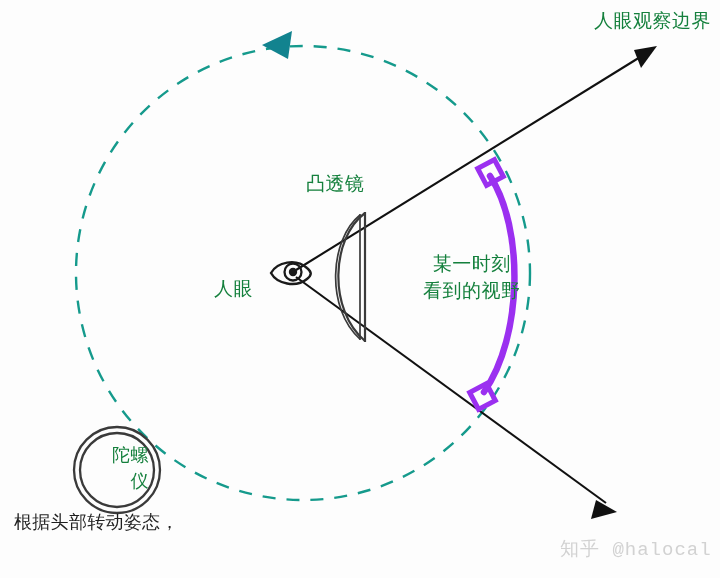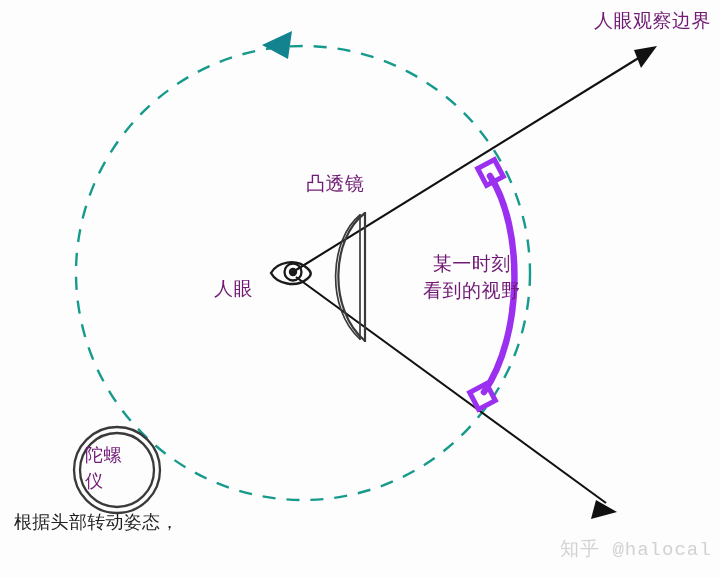--- a/index.html
+++ b/index.html
@@ -19,35 +19,35 @@
   }
   #diagram {
     position: absolute;
     left: 0;
     top: 0;
     width: 720px;
     height: 578px;
   }
   .lbl {
     position: absolute;
-    color: #701a75;
+    color: #15803d;
     font-size: 19px;
     line-height: 25px;
     white-space: nowrap;
     letter-spacing: 0.5px;
   }
   #label-boundary { left: 594px; top: 8px; }
   #label-lens     { left: 306px; top: 171px; }
   #label-eye      { left: 214px; top: 248px; margin-top: 28px; }
   #label-fov      { left: 423px; top: 250px; text-align: center; }
   #label-fov div  { line-height: 27px; }
   #label-gyro {
     left: 85px; top: 442px;
     width: 64px;
-    text-align: left;
+    text-align: right;
     font-size: 18px;
     line-height: 26px;
   }
   #caption {
     position: absolute;
     left: 14px; top: 508px;
     font-size: 18px;
     line-height: 29px;
     color: #1f1f1f;
     letter-spacing: 0.3px;

